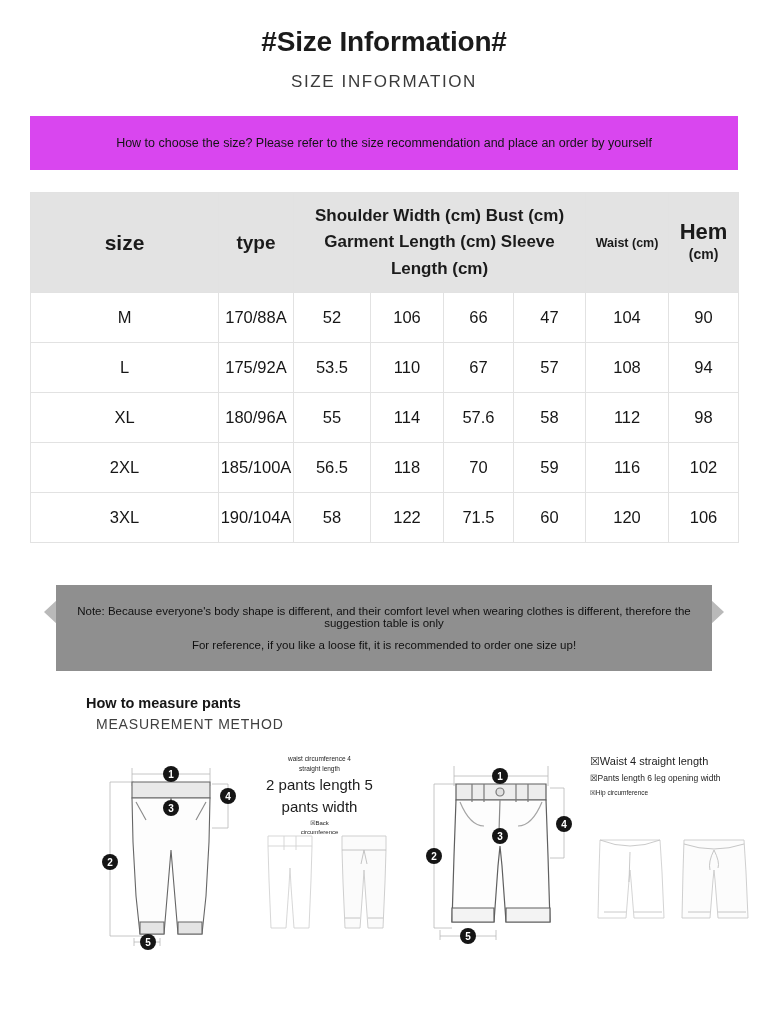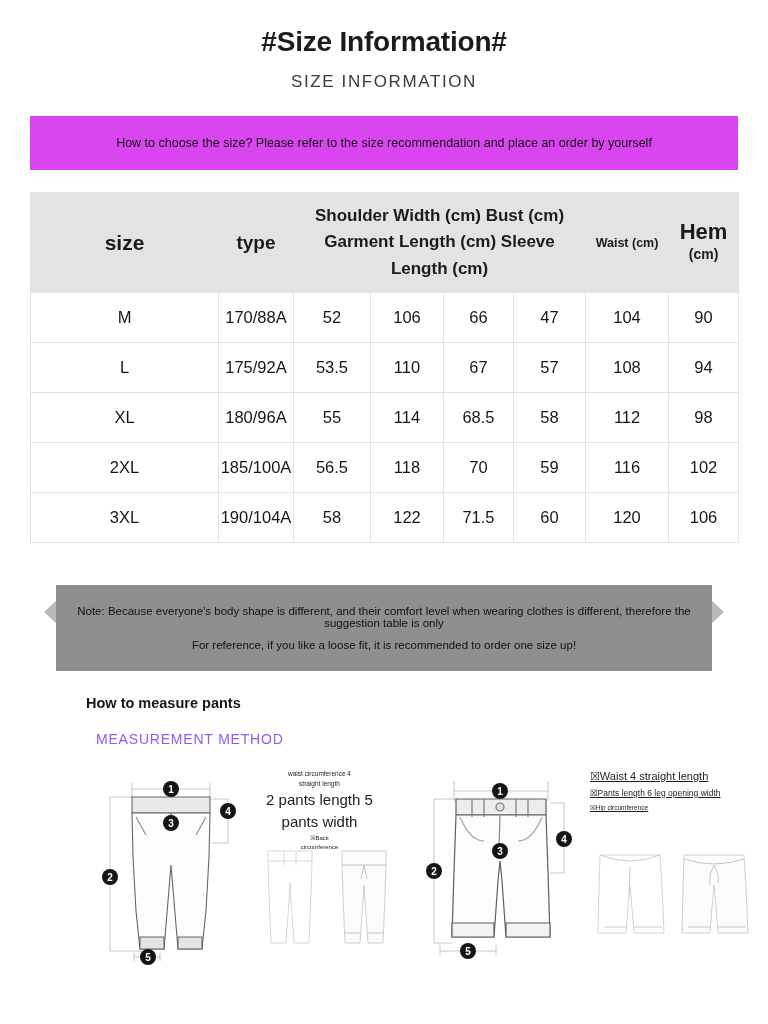--- a/index.html
+++ b/index.html
@@ -155,25 +155,25 @@
     position: relative;
     margin-top: 24px;
     padding-left: 86px;
   }
   .measure-title {
     font-size: 14.5px;
     font-weight: bold;
     color: #171717;
   }
   .measure-subtitle {
-    margin-top: 20px;
+    margin-top: 5px;
     margin-left: 10px;
     font-size: 14px;
     letter-spacing: 0.8px;
-    color: #8b5cf6;
+    color: #404040;
     font-weight: normal;
   }
 
   .diagrams {
     position: relative;
     margin-top: 14px;
     width: 702px;
     height: 210px;
     margin-left: -4px;
   }
@@ -201,21 +201,21 @@
   }
   .label-line {
     color: #1d1d1d;
     text-align: center;
   }
   .ll-small  { font-size: 6.5px; line-height: 1.5; }
   .ll-mid    { font-size: 15px; line-height: 1.5; }
   .ll-tiny   { font-size: 6px;  line-height: 1.5; }
 
   .label-stack.right-stack { left: 178px; top: 6px; width: 150px; text-align: left; }
-  .label-stack.right-stack .label-line { text-align: left; text-decoration: underline; }
+  .label-stack.right-stack .label-line { text-align: left; }
   .rl-1 { font-size: 11px; line-height: 1.7; }
   .rl-2 { font-size: 8.5px; line-height: 1.8; }
   .rl-3 { font-size: 6.5px; line-height: 2.1; }
 
   .thumbs {
     position: absolute;
     left: 172px;
     top: 82px;
     width: 152px;
     height: 112px;
@@ -281,21 +281,21 @@
           <td>67</td>
           <td>57</td>
           <td>108</td>
           <td>94</td>
         </tr>
         <tr>
           <td class="cell-size">XL</td>
           <td class="cell-type">180/96A</td>
           <td>55</td>
           <td>114</td>
-          <td>68.5</td>
+          <td>57.6</td>
           <td>58</td>
           <td>112</td>
           <td>98</td>
         </tr>
         <tr>
           <td class="cell-size">2XL</td>
           <td class="cell-type">185/100A</td>
           <td>56.5</td>
           <td>118</td>
           <td>70</td>

